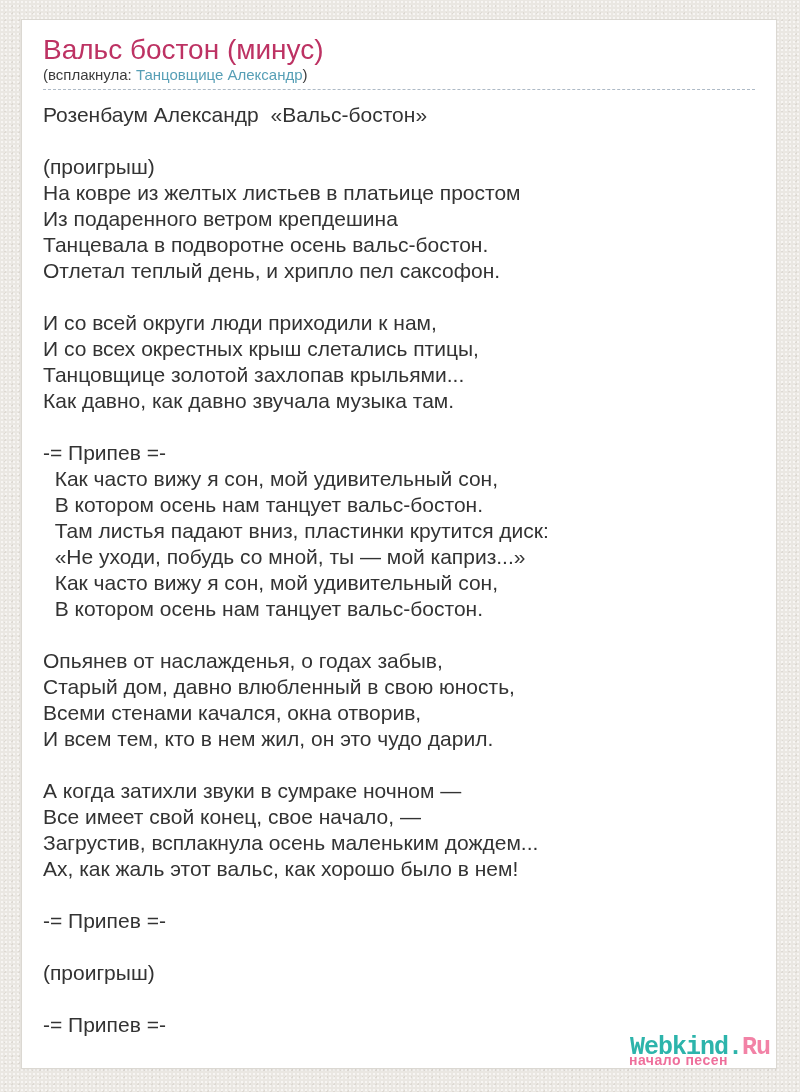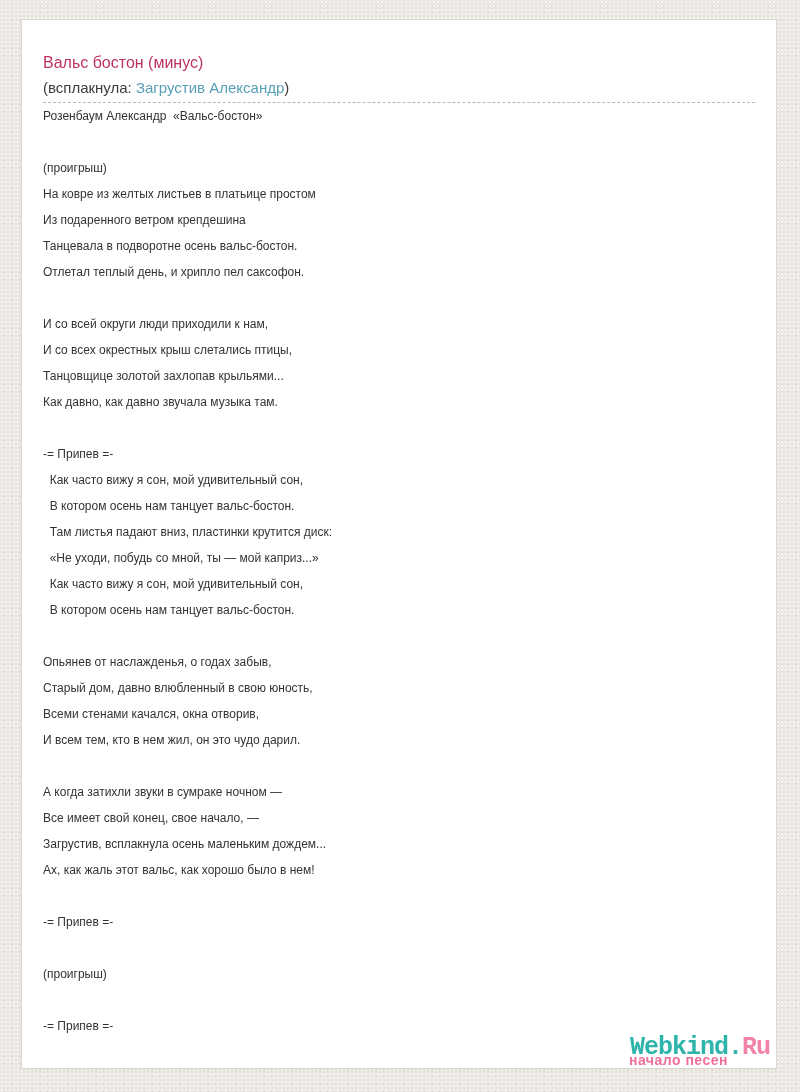--- a/index.html
+++ b/index.html
@@ -27,40 +27,41 @@
     height: 1050px;
     background: #ffffff;
     border: 1px solid #dbd8d2;
     box-sizing: border-box;
     box-shadow: 0 1px 2px rgba(0,0,0,0.05);
   }
   .card-inner {
     padding: 14px 21px 0 21px;
   }
   .song-title {
-    margin: 16px 0 3px 0;
-    font-size: 16px;
+    margin: 3px 0 3px 0;
+    font-size: 28px;
     line-height: 26px;
     font-weight: 400;
     color: var(--title-color, #bd3263);
   }
   .artist-line {
     font-size: 15px;
     line-height: 18px;
     color: #3c3c3c;
     border-bottom: 1px dashed var(--dash-color, #aebac6);
     padding-bottom: 5px;
   }
   .artist-link {
     color: var(--link-color, #579fb6);
     text-decoration: none;
     cursor: pointer;
   }
   .lyrics {
-    font-size: 12px;
+    margin-top: 12px;
+    font-size: 21px;
     line-height: 26px;
     color: var(--text-color, #333333);
     white-space: pre-wrap;
   }
   .logo {
     position: absolute;
     right: 6px;
     bottom: 1px;
     text-align: right;
     text-decoration: none;
@@ -92,21 +93,21 @@
   }
 </style>
 </head>
 <body>
 
 <div class="card">
   <div class="card-inner">
     <header>
       <h1 class="song-title">Вальс бостон (минус)</h1>
       <div class="artist-line">
-        <span>(всплакнула: </span><a class="artist-link">Загрустив Александр</a><span>)</span>
+        <span>(всплакнула: </span><a class="artist-link">Танцовщице Александр</a><span>)</span>
       </div>
     </header>
 
     <div class="lyrics">Розенбаум Александр  «Вальс-бостон»
 
 (проигрыш)
 На ковре из желтых листьев в платьице простом
 Из подаренного ветром крепдешина
 Танцевала в подворотне осень вальс-бостон.
 Отлетал теплый день, и хрипло пел саксофон.

